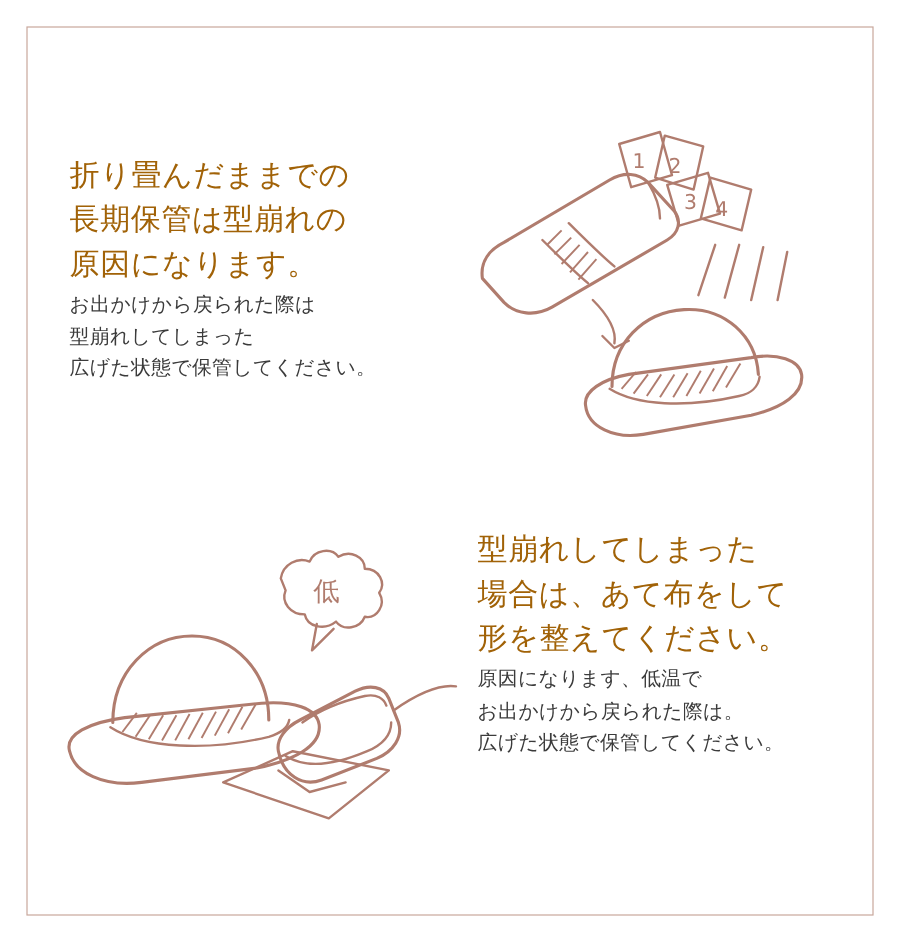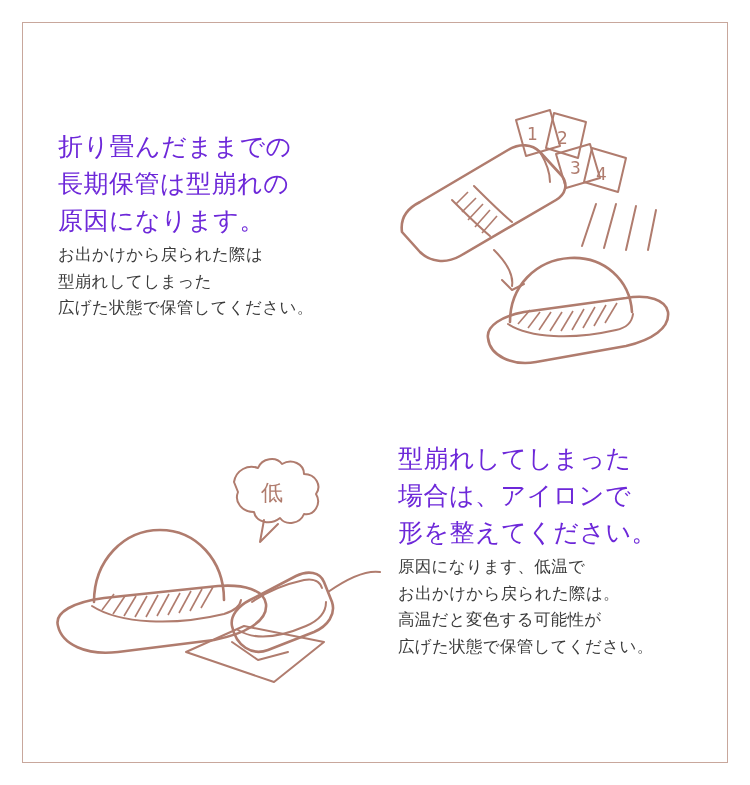--- a/index.html
+++ b/index.html
@@ -44,21 +44,21 @@
   }
 
   
   .block1-text {
     position: absolute;
     left: 58px;
     top: 128px;
     width: 340px;
   }
   .heading {
-    color: #6d28d9;
+    color: #a16207;
     font-size: 25px;
     line-height: 1.48;
     letter-spacing: 0.5px;
     font-weight: 400;
   }
   .body {
     color: #3b3b3b;
     font-size: 16.5px;
     line-height: 1.62;
     letter-spacing: 0.3px;
@@ -183,27 +183,26 @@
           <line x1="215" y1="223" x2="227" y2="203"></line>
         </g>
         <path class="ink ink-thin" d="M118,224 C140,238 182,240 226,230 C236,228 242,222 243,214"></path>
       </g>
     </svg>
   </div>
 
   <div class="block2-text">
     <div class="heading">
       <div>型崩れしてしまった</div>
-      <div>場合は、アイロンで</div>
+      <div>場合は、あて布をして</div>
       <div>形を整えてください。</div>
     </div>
     <div class="body">
       <div>原因になります、低温で</div>
       <div>お出かけから戻られた際は。</div>
-      <div>高温だと変色する可能性が</div>
       <div>広げた状態で保管してください。</div>
     </div>
   </div>
 
   <div class="block2-art">
     <svg width="360" height="300" viewBox="0 0 360 300" xmlns="http://www.w3.org/2000/svg">
 
       <g>
         <path class="ink ink-thin" d="M206,52 C208,40 220,34 230,38 C234,28 248,26 254,34 C264,28 276,34 276,44 C288,44 294,56 288,64 C294,74 286,86 276,84 C272,94 258,96 252,88 C242,96 228,92 226,82 C214,82 206,72 210,62 Z"></path>
         <text class="bubbletext" x="233" y="70">低</text>

